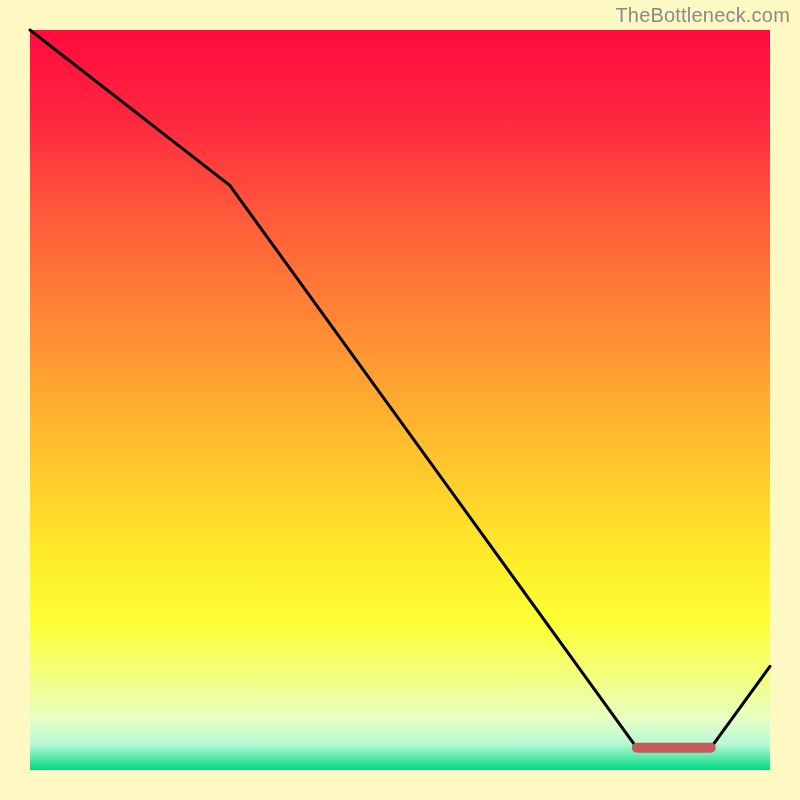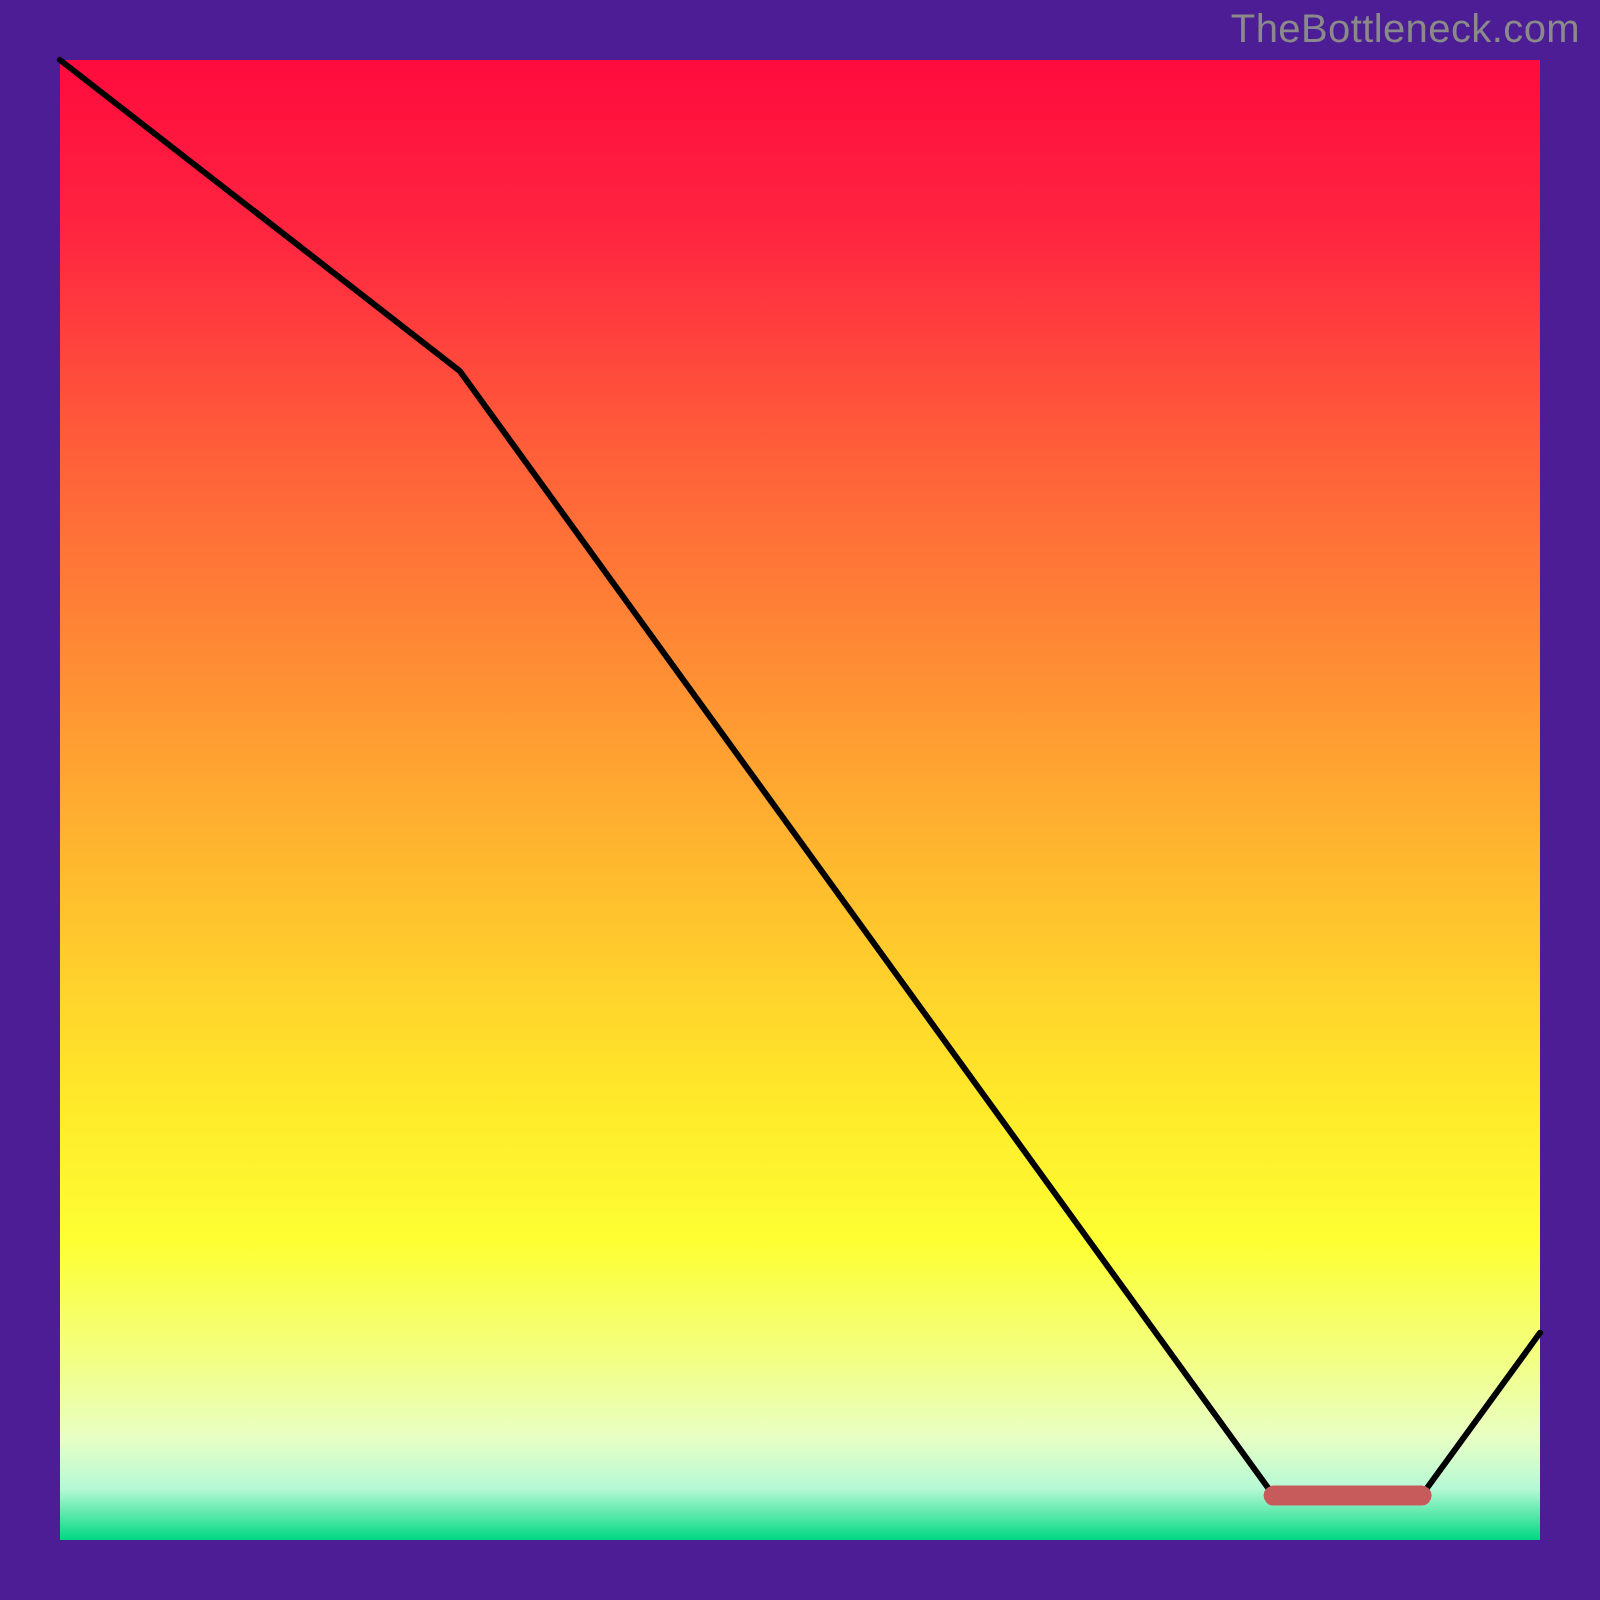--- a/index.html
+++ b/index.html
@@ -7,21 +7,21 @@
     padding: 0;
     width: 800px;
     height: 800px;
     background: #000;
     overflow: hidden;
   }
   .frame {
     position: relative;
     width: 800px;
     height: 800px;
-    background: #4c1d95;
+    background: #fef9c3;
   }
   .attribution {
     position: absolute;
     top: 4px;
     right: 10px;
     font-family: Arial, sans-serif;
     font-size: 20px;
     color: #8a8a8a;
     letter-spacing: 0.2px;
   }

